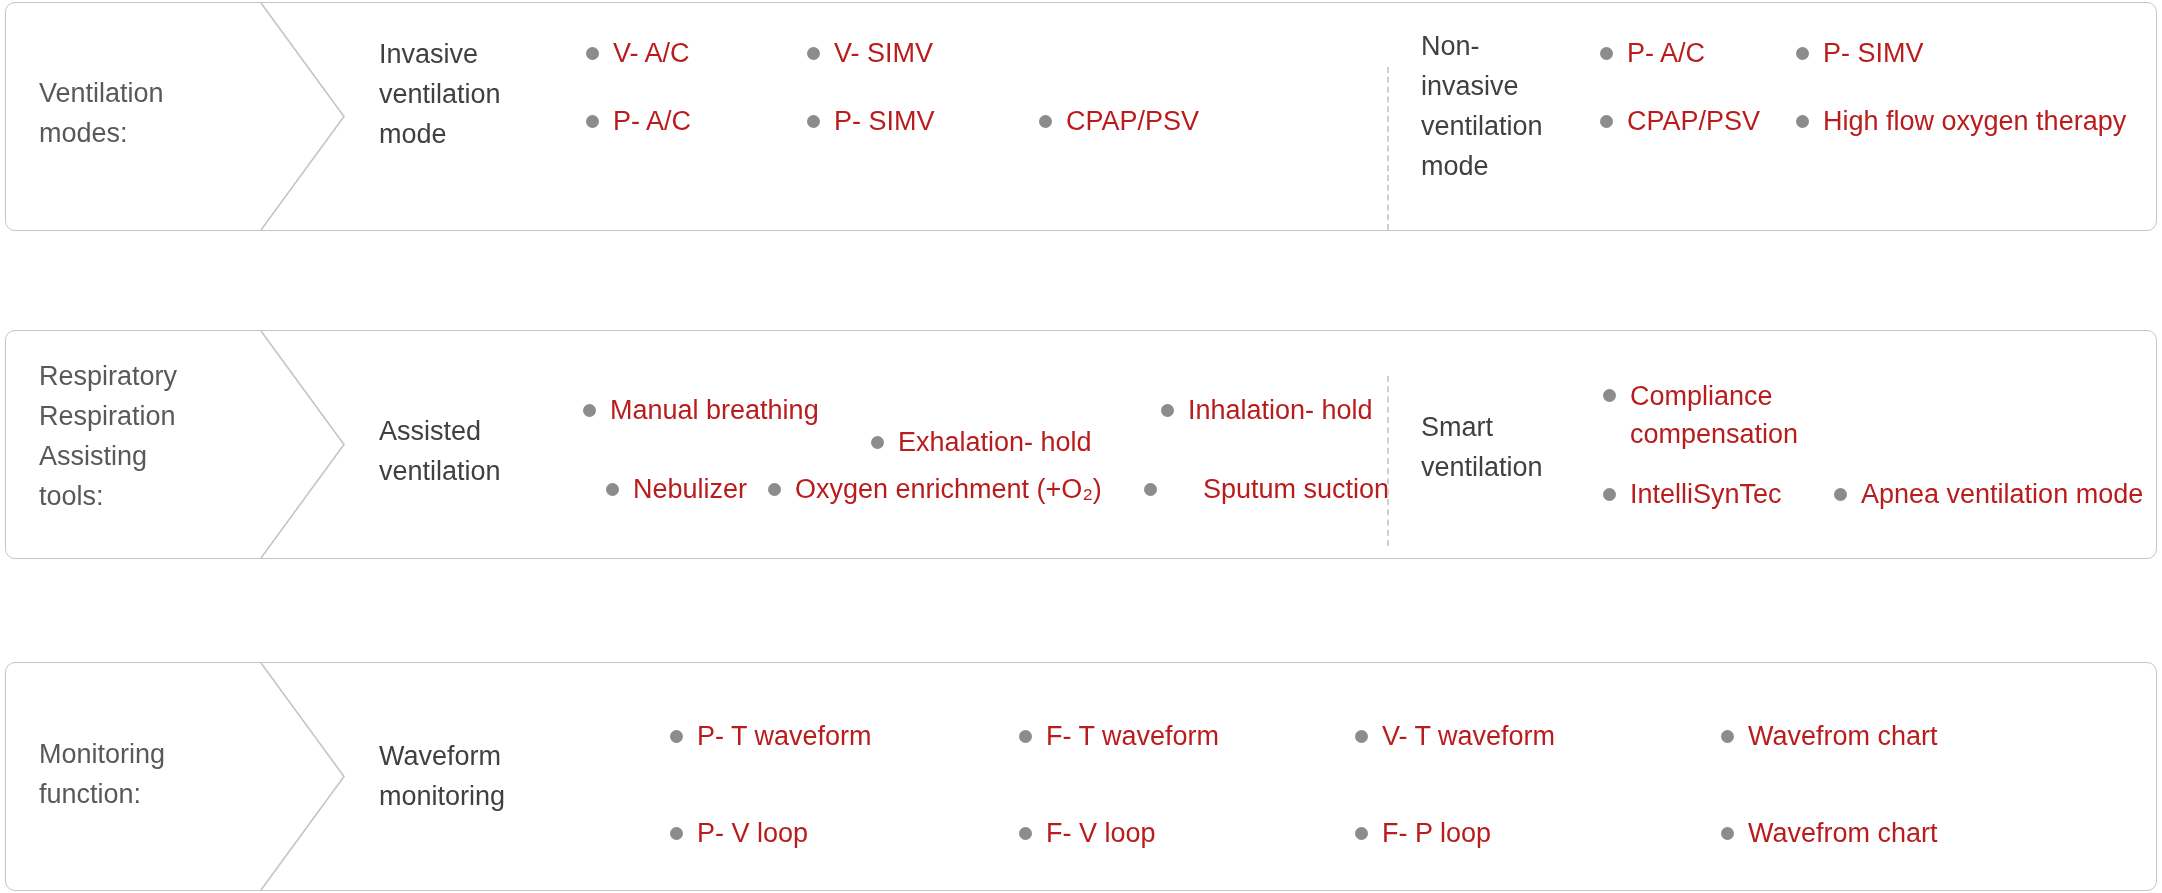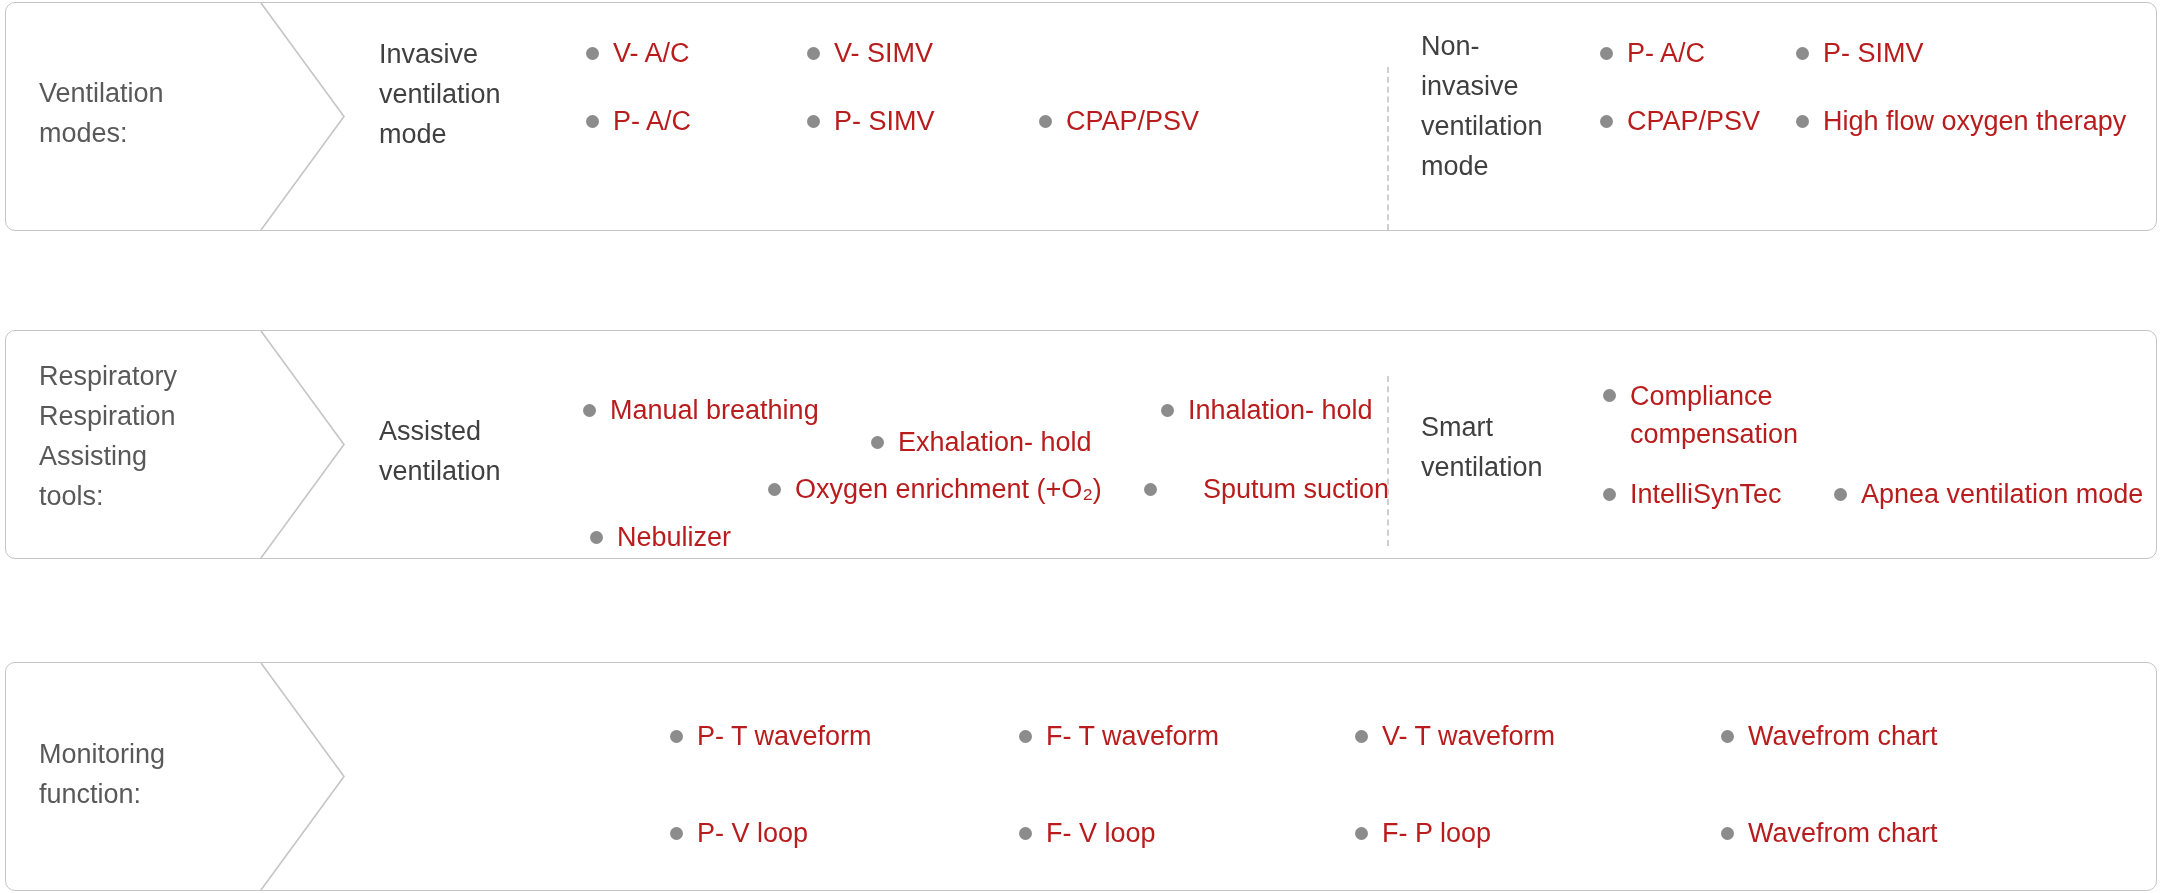--- a/index.html
+++ b/index.html
@@ -110,21 +110,21 @@
     <span class="txt">Manual breathing</span>
   </div>
   <div class="item" style="left:865px;top:79px;margin-top:32px;">
     <span class="dot"></span>
     <span class="txt">Exhalation- hold</span>
   </div>
   <div class="item" style="left:1155px;top:79px;text-align:center;">
     <span class="dot"></span>
     <span class="txt">Inhalation- hold</span>
   </div>
-  <div class="item" style="left:584px;top:158px;margin-top:48px;">
+  <div class="item" style="left:600px;top:158px;">
     <span class="dot"></span>
     <span class="txt">Nebulizer</span>
   </div>
   <div class="item" style="left:762px;top:158px;">
     <span class="dot"></span>
     <span class="txt">Oxygen enrichment (+O₂)</span>
   </div>
   <div class="item" style="left:1138px;top:158px;gap:32px;">
     <span class="dot"></span>
     <span class="txt">Sputum suction</span>
@@ -149,20 +149,22 @@
   </div>
 </div>
 
 <div class="panel" style="top:662px;">
   <div class="cat" style="left:33px;top:71px;">Monitoring
 function:</div>
   <svg class="chev" viewBox="0 0 100 229" preserveAspectRatio="none">
     <polyline points="10,0 93,114.5 10,229" fill="none" stroke="#c5c5c5" stroke-width="1.6"></polyline>
   </svg>
 
+  <div class="grp" style="left:373px;top:73px;">Waveform
+monitoring</div>
 
   <div class="item" style="left:664px;top:73px;">
     <span class="dot"></span>
     <span class="txt">P- T waveform</span>
   </div>
   <div class="item" style="left:1013px;top:73px;">
     <span class="dot"></span>
     <span class="txt">F- T waveform</span>
   </div>
   <div class="item" style="left:1349px;top:73px;">

